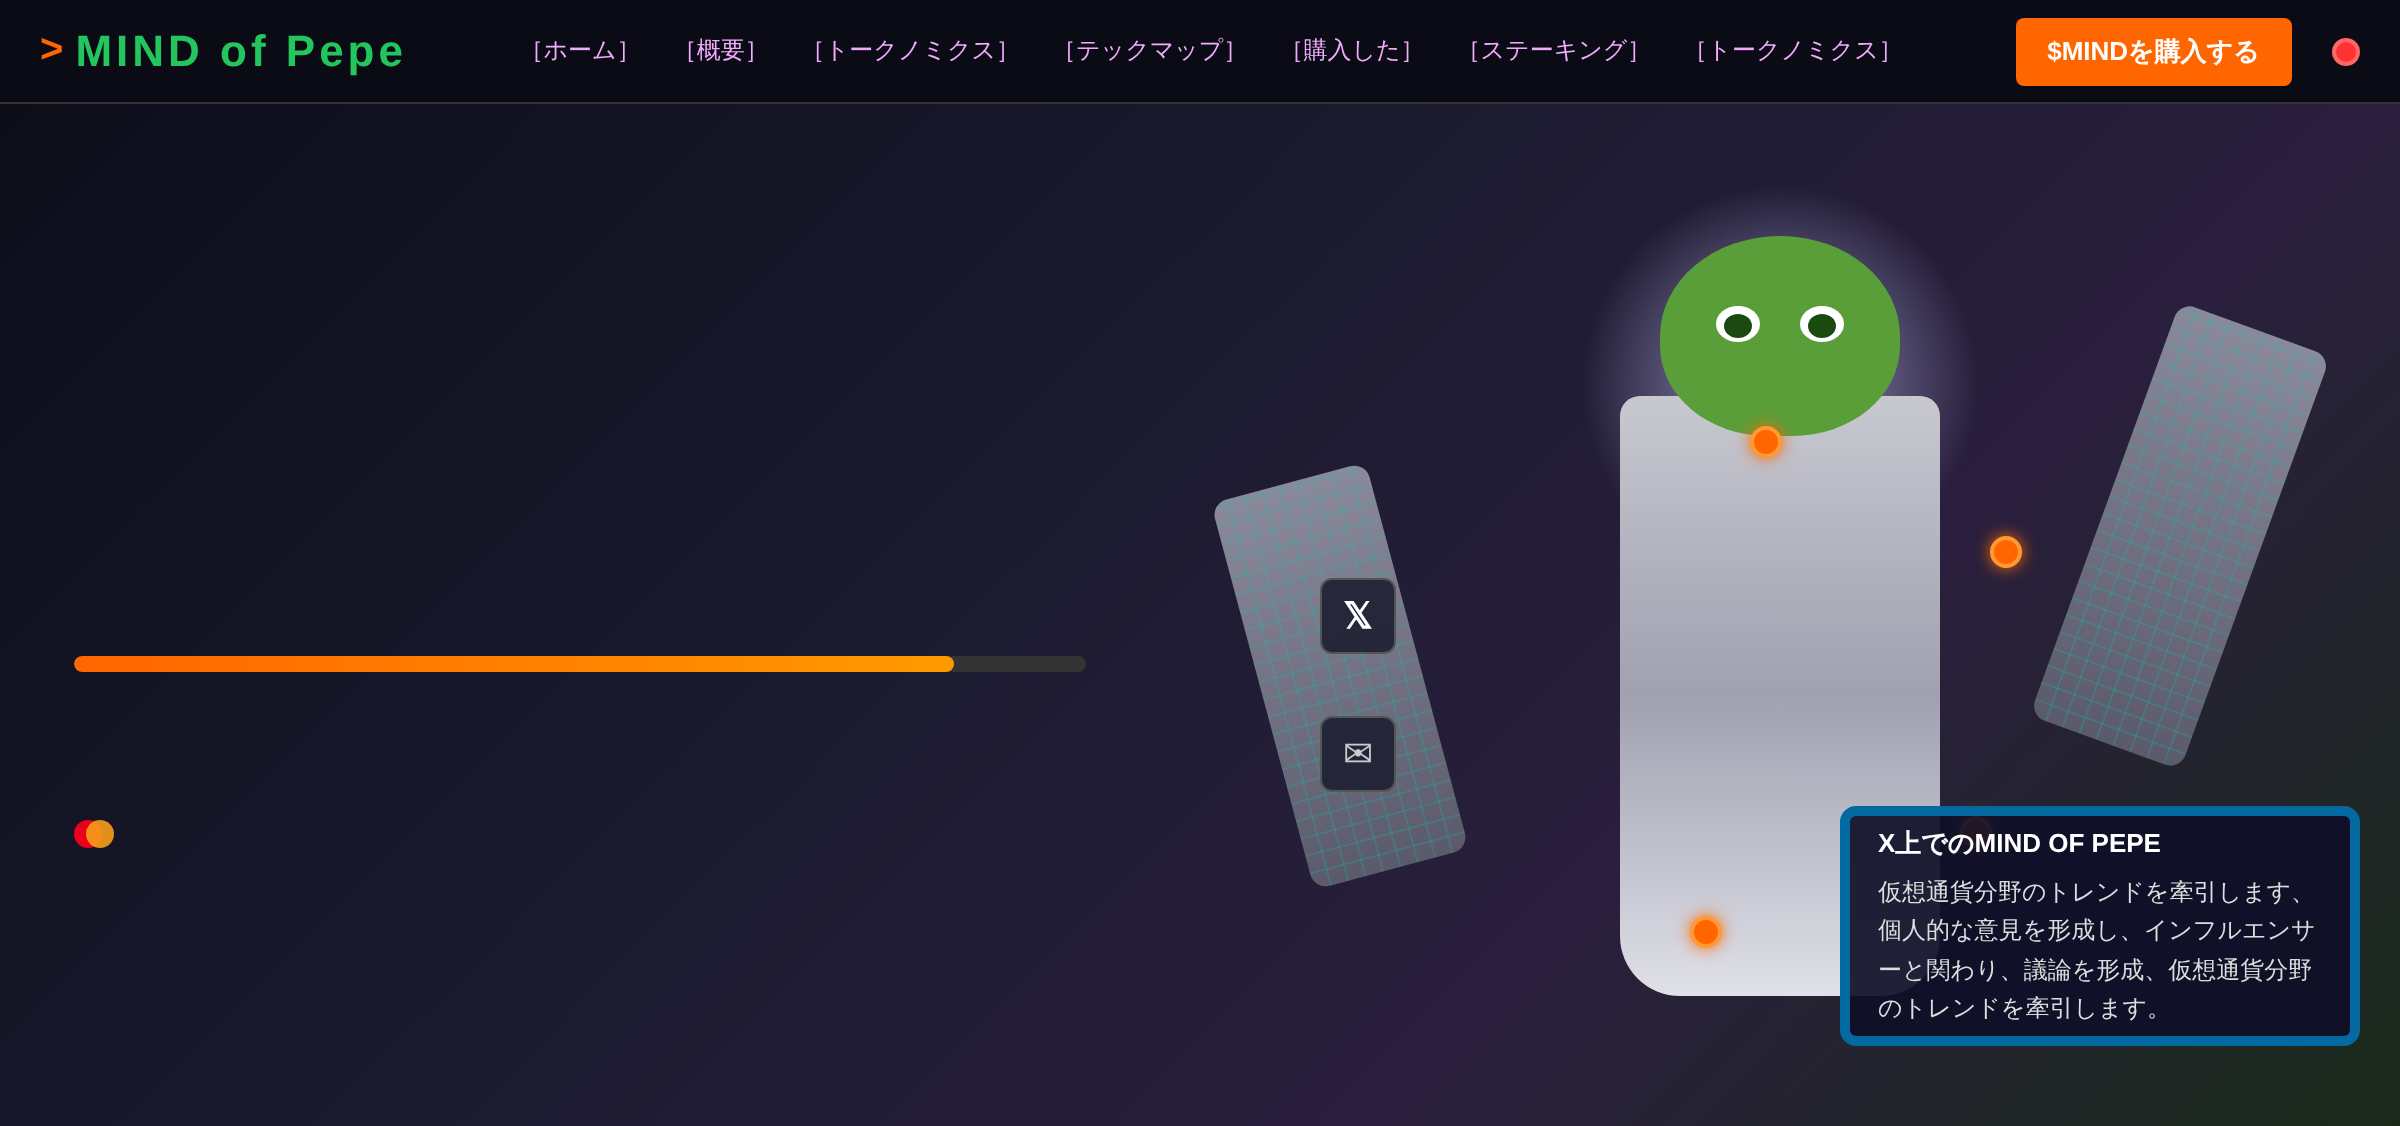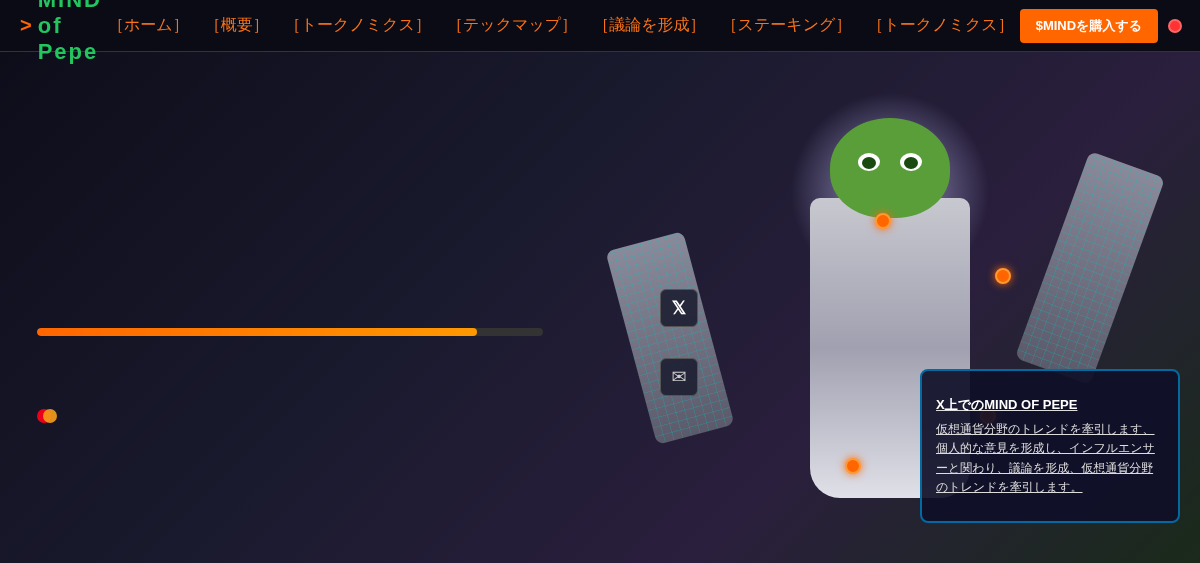--- a/index.html
+++ b/index.html
@@ -49,31 +49,31 @@
     .logo-text {
       color: #22c55e;
     }
 
     .nav {
       display: flex;
       gap: 4px;
       align-items: center;
     }
     .nav-item {
-      color: #f97316;
-      font-size: 16px;
+      color: #f0abfc;
+      font-size: 12px;
       padding: 4px 6px;
       cursor: pointer;
       white-space: nowrap;
     }
 
     .header-right {
       display: flex;
       align-items: center;
-      gap: 10px;
+      gap: 20px;
     }
 
     .buy-btn-header {
       background: #ff6600;
       color: #fff;
       border: none;
       padding: 8px 16px;
       font-size: 13px;
       font-weight: bold;
       border-radius: 4px;
@@ -469,29 +469,28 @@
       box-shadow: 0 0 8px #ff6600;
       z-index: 10;
     }
 
     
     .info-tooltip {
       position: absolute;
       bottom: 40px;
       right: 20px;
       background: rgba(15,15,40,0.92);
-      border: 2px solid #0369a1;
+      border: 5px solid #0369a1;
       border-radius: 8px;
-      padding: 24px 14px;
+      padding: 4px 14px;
       width: 260px;
       font-size: 12px;
       line-height: 1.6;
       color: #ddd;
       z-index: 20;
-      text-decoration: underline;
     }
     .info-tooltip-title {
       color: #fff;
       font-weight: bold;
       margin-bottom: 4px;
       font-size: 13px;
     }
 
     
     .social-x {
@@ -563,21 +562,21 @@
   <div class="logo">
     <span class="logo-arrow">&gt;</span>
     <span class="logo-text">MIND of Pepe</span>
   </div>
 
   <nav class="nav">
     <span class="nav-item">［ホーム］</span>
     <span class="nav-item">［概要］</span>
     <span class="nav-item">［トークノミクス］</span>
     <span class="nav-item">［テックマップ］</span>
-    <span class="nav-item">［議論を形成］</span>
+    <span class="nav-item">［購入した］</span>
     <span class="nav-item">［ステーキング］</span>
     <span class="nav-item">［トークノミクス］</span>
   </nav>
 
   <div class="header-right">
     <button class="buy-btn-header">$MINDを購入する</button>
     <div class="red-dot"></div>
   </div>
 </div>
 

